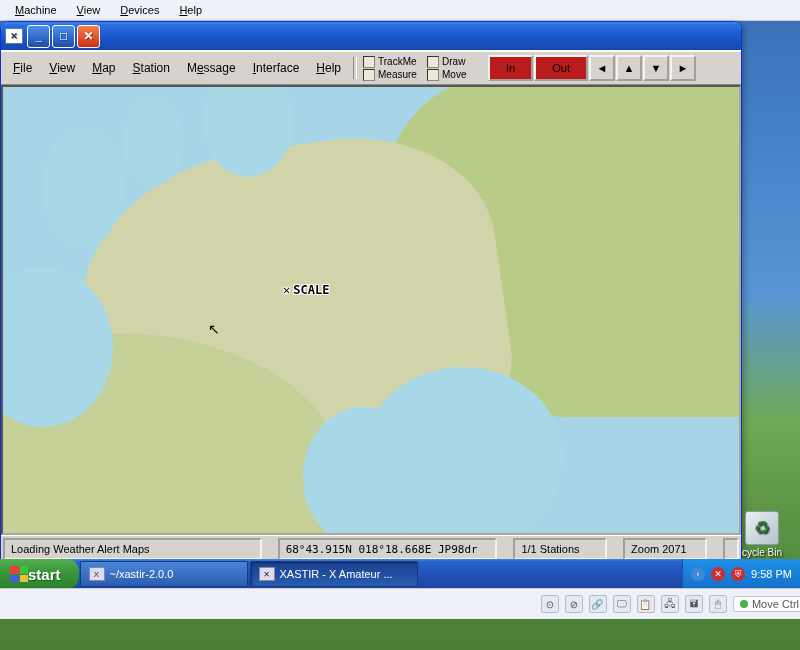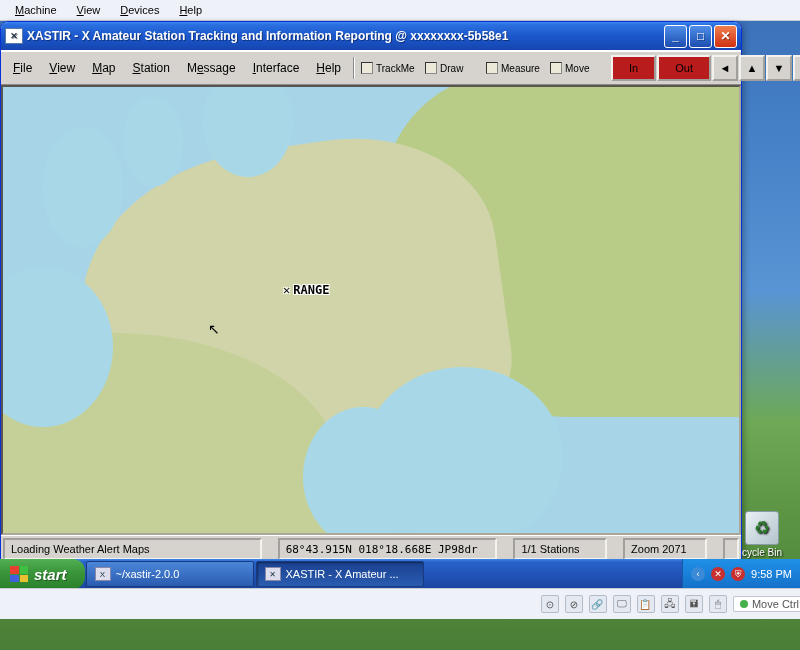--- a/index.html
+++ b/index.html
@@ -12,21 +12,21 @@
 .titlebar .ticon{width:16px;height:14px;background:#fff;margin-right:4px;border:1px solid #5a7aa6;display:flex;align-items:center;justify-content:center;font-size:9px;color:#234}
 .titlebar .ttext{flex:1;white-space:nowrap;overflow:hidden}
 .tbtns{display:flex;gap:2px}
 .tbtn{width:21px;height:21px;border:1px solid #fff;border-radius:3px;display:flex;align-items:center;justify-content:center;font-weight:bold;font-size:12px;color:#fff;cursor:pointer}
 .tbtn.min,.tbtn.max{background:linear-gradient(180deg,#4f8fe8,#1b4db0)}
 .tbtn.cls{background:linear-gradient(180deg,#f08050,#d03010)}
 .toolbar{height:32px;background:#d6d3ce;border-top:2px solid #fff;border-bottom:1px solid #8a8a8a;display:flex;align-items:center;padding:0 4px;gap:1px;font-size:12px}
 .toolbar .mitem{padding:2px 8px;cursor:default}
 .toolbar .mitem u{text-decoration:underline}
 .toolbar .sep{width:2px;height:22px;border-left:1px solid #8a8a8a;border-right:1px solid #fff;margin:0 3px}
-.chkgrp{display:flex;flex-direction:row;gap:1px;margin-left:2px;font-size:10px}
+.chkgrp{display:flex;flex-direction:column;gap:1px;margin-left:2px;font-size:10px}
 .chkrow{display:flex;gap:4px}
 .chk{display:flex;align-items:center;gap:3px;cursor:pointer;width:60px}
 .chk .cb{width:10px;height:10px;border:1px inset #888;background:#ece9d8}
 .iob{height:22px;padding:0 16px;background:#b91c1c;border:2px outset #f4f2ec;font-size:11px;cursor:pointer;display:flex;align-items:center}
 .nav{display:flex;gap:1px}
 .navbtn{width:22px;height:22px;background:#d6d3ce;border:2px outset #f4f2ec;cursor:pointer;display:flex;align-items:center;justify-content:center;font-size:11px}
 .mapwrap{flex:1;position:relative;border:2px inset #aca899;background:#a8d4e8;overflow:hidden}
 .mapcanvas{position:absolute;inset:0}
 .land-ne{position:absolute;right:-20px;top:-10px;width:380px;height:340px;background:#b8cc88;border-radius:30% 0 0 50% / 40% 0 0 60%}
 .land-c{position:absolute;left:80px;top:60px;width:420px;height:320px;background:#d0d4a8;border-radius:50% 40% 30% 60%;transform:rotate(-8deg)}
@@ -40,21 +40,21 @@
 .statusbar{height:22px;background:#d6d3ce;border-top:1px solid #fff;display:flex;align-items:stretch;padding:2px;gap:16px;font-size:11px}
 .statusbar .cell{border:2px inset #f4f2ec;padding:2px 6px;display:flex;align-items:center;background:#d6d3ce}
 .statusbar .cell.st{width:250px}
 .statusbar .cell.co{width:210px;font-family:monospace}
 .statusbar .cell.sc{width:80px}
 .statusbar .cell.zm{width:70px}
 .statusbar .cell.rest{flex:1}
 .desk-icon{position:absolute;right:14px;top:490px;width:48px;text-align:center;color:#fff;font-size:10px;text-shadow:1px 1px 2px #000}
 .desk-icon .ic{width:32px;height:32px;margin:0 auto 2px;background:linear-gradient(135deg,#e8f0f4,#b4c4cc);border:1px solid #8a9aa4;border-radius:3px;display:flex;align-items:center;justify-content:center;font-size:18px;color:#2a7a2a}
 .taskbar{position:absolute;left:0;bottom:30px;width:800px;height:30px;background:linear-gradient(180deg,#3c87e8 0%,#2862c8 10%,#2254b8 50%,#1a44a0 100%);display:flex;align-items:center}
-.start{height:30px;padding:0 18px 0 10px;background:linear-gradient(180deg,#54b054 0%,#3c983c 40%,#2a802a 100%);border-radius:0 12px 12px 0;color:#fff;font-weight:bold;font-size:15px;font-style:italic;display:flex;align-items:center;gap:6px;cursor:pointer;text-shadow:1px 1px 1px rgba(0,0,0,.4)}
+.start{height:30px;padding:0 18px 0 10px;background:linear-gradient(180deg,#54b054 0%,#3c983c 40%,#2a802a 100%);border-radius:0 12px 12px 0;color:#fff;font-weight:bold;font-size:15px;display:flex;align-items:center;gap:0;cursor:pointer;text-shadow:1px 1px 1px rgba(0,0,0,.4)}
 .start .flag{width:18px;height:16px;display:grid;grid-template:1fr 1fr/1fr 1fr;gap:1px}
 .start .flag span:nth-child(1){background:#e84030}.start .flag span:nth-child(2){background:#40c040}.start .flag span:nth-child(3){background:#4060e0}.start .flag span:nth-child(4){background:#e8c030}
 .tbtask{height:24px;margin:3px 1px;padding:0 8px;background:linear-gradient(180deg,#4b86d8,#2a5cb0);border:1px solid #1a3a80;border-radius:2px;color:#fff;font-size:11px;display:flex;align-items:center;gap:5px;cursor:pointer;min-width:150px}
 .tbtask.active{background:linear-gradient(180deg,#1a4090,#2a5cb0);box-shadow:inset 1px 1px 2px rgba(0,0,0,.4)}
 .tbtask .ti{width:14px;height:12px;background:#dde;border:1px solid #88a;font-size:8px;display:flex;align-items:center;justify-content:center;color:#234}
 .tray{margin-left:auto;height:30px;background:linear-gradient(180deg,#2090e8 0%,#1470c8 100%);border-left:1px solid #1858a8;display:flex;align-items:center;padding:0 8px;gap:6px;color:#fff;font-size:11px}
 .tray .ti{width:14px;height:14px;border-radius:50%;display:flex;align-items:center;justify-content:center;font-size:9px}
 .vmbar{position:absolute;left:0;bottom:0;width:800px;height:30px;background:#eef2f8;border-top:1px solid #c8ccd4;display:flex;align-items:center;justify-content:flex-end;padding:0 6px;gap:6px;font-size:11px;color:#555}
 .vmbar .vi{width:16px;height:16px;border:1px solid #b4bcc8;border-radius:2px;background:#e4e8f0;display:flex;align-items:center;justify-content:center;font-size:10px;cursor:pointer}
 .vmbar .hostkey{border:1px solid #c0c6d0;padding:1px 6px;border-radius:2px;background:#fff;display:flex;align-items:center;gap:4px}
@@ -70,21 +70,20 @@
   <div class="mi"><u>H</u>elp</div>
 </div>
 
 <div class="desktop">
 
   <div class="win">
     <div class="titlebar">
       <div class="ticon">
           <span>✕</span>
         </div>
-      <div class="ttext">XASTIR - X Amateur Station Tracking and Information Reporting @ xxxxxxxx-5b58e1</div>
       <div class="tbtns">
         <div class="tbtn min">_</div>
         <div class="tbtn max">□</div>
         <div class="tbtn cls">✕</div>
       </div>
     </div>
 
     <div class="toolbar">
       <div class="mitem"><u>F</u>ile</div>
       <div class="mitem"><u>V</u>iew</div>
@@ -134,21 +133,21 @@
         <div class="land-s"></div>
         <div class="coast" style="left:40px;top:40px;width:80px;height:120px"></div>
         <div class="coast" style="left:120px;top:10px;width:60px;height:90px"></div>
         <div class="coast" style="left:200px;top:-20px;width:90px;height:110px"></div>
         <div class="coast" style="left:-30px;top:180px;width:140px;height:160px"></div>
         <div class="coast" style="left:360px;top:280px;width:200px;height:180px"></div>
         <div class="coast" style="left:300px;top:320px;width:120px;height:140px"></div>
       </div>
       <div class="station">
         <span>✕</span>
-        <span>RANGE</span>
+        <span>SCALE</span>
       </div>
       <div class="cursor">↖</div>
     </div>
 
     <div class="statusbar">
       <div class="cell st">Loading Weather Alert Maps</div>
       <div class="cell co">68°43.915N  018°18.668E  JP98dr</div>
       <div class="cell sc">1/1 Stations</div>
       <div class="cell zm">Zoom 2071</div>
       <div class="cell rest"></div>

